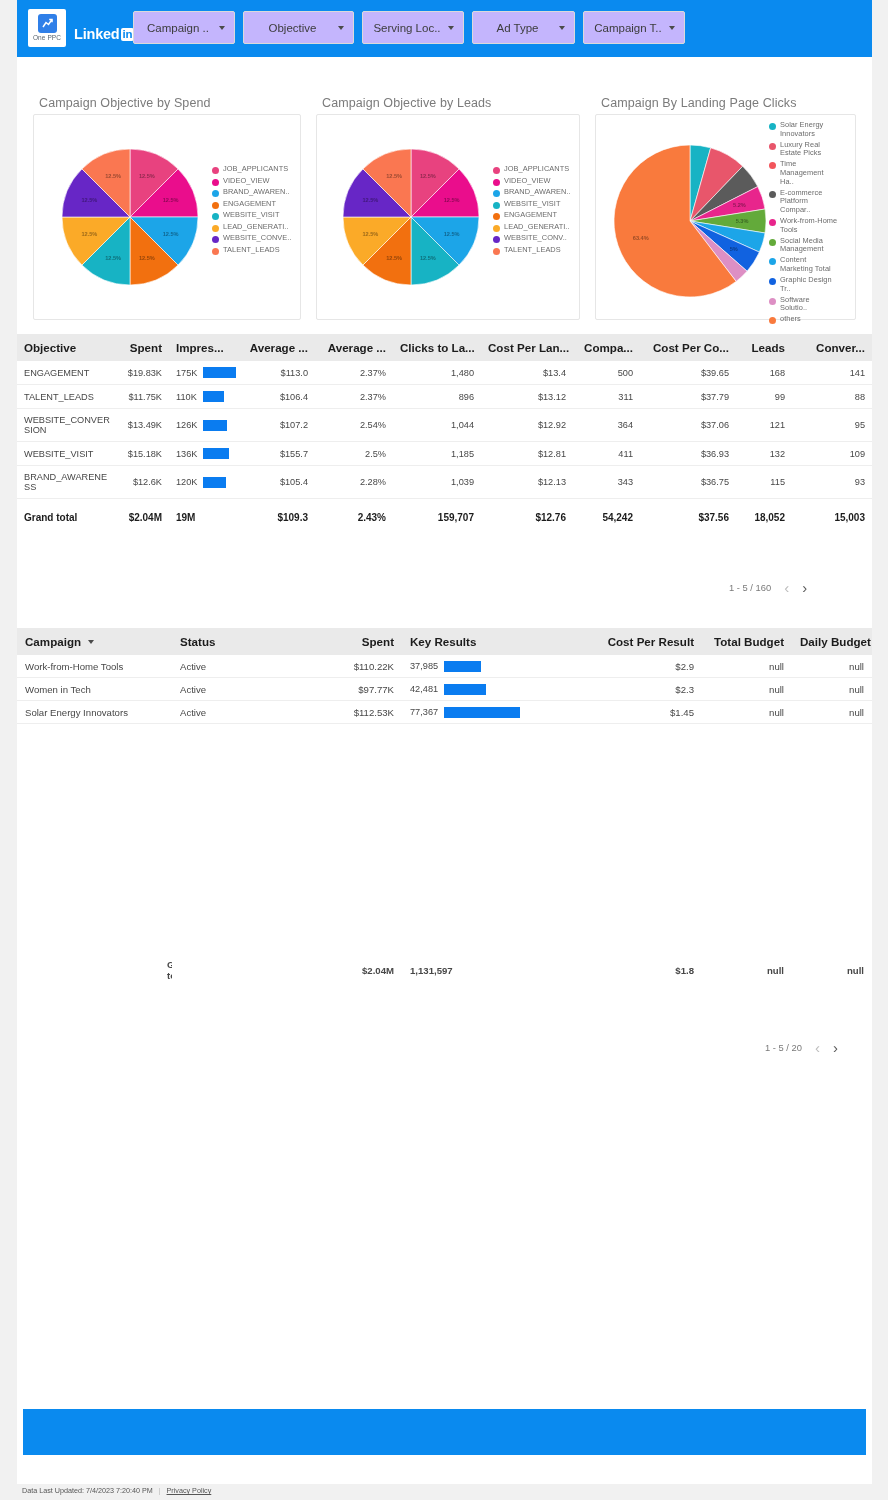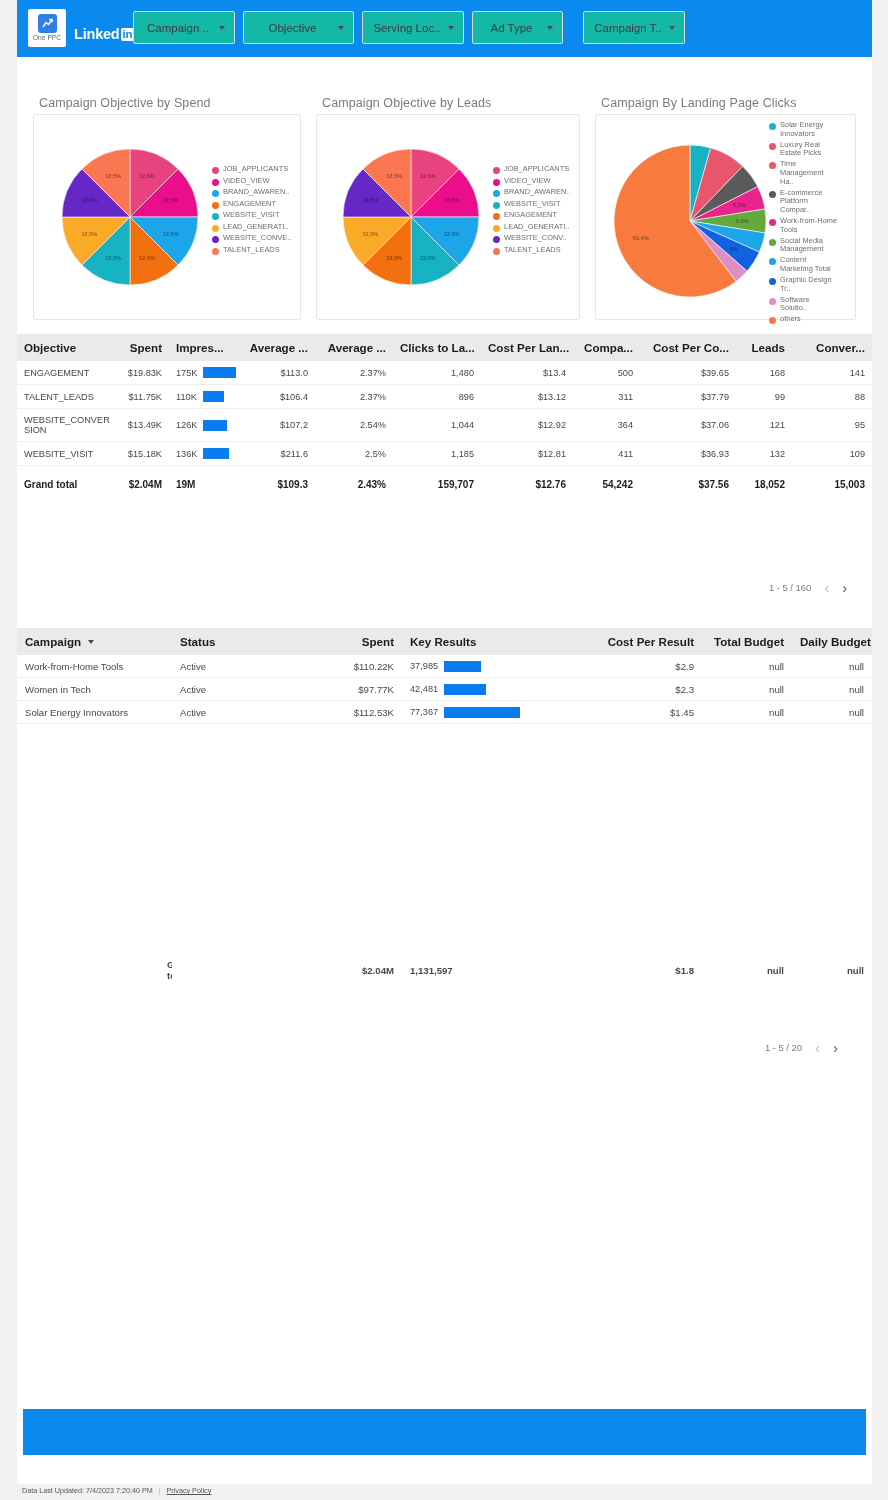--- a/index.html
+++ b/index.html
@@ -44,21 +44,21 @@
     margin-top: 8px;
   }
   .brand .in-badge {
     display: inline-block; background: #ffffff; color: #0a8aef;
     border-radius: 2px; font-size: 11.5px; font-weight: bold;
     padding: 0 2px; margin-left: 1px; vertical-align: 1px;
     line-height: 13px;
   }
   .filter {
     position: absolute; top: 11px; height: 33px;
-    background: #14b8a6; border: 1px solid #dadada;
+    background: #c4b5fd; border: 1px solid #dadada;
     border-radius: 2px;
     display: flex; align-items: center; justify-content: space-between;
     padding: 0 9px 0 0;
   }
   .filter .f-label {
     flex: 1; text-align: center;
     font-size: 11.5px; color: #3c3c3c;
     white-space: nowrap; overflow: hidden;
     padding-left: 9px;
   }
@@ -173,21 +173,21 @@
       <span class="caret"></span>
     </div>
     <div class="filter" style="left:226px; width:111px;">
       <span class="f-label">Objective</span>
       <span class="caret"></span>
     </div>
     <div class="filter" style="left:345px; width:102px;">
       <span class="f-label">Serving Loc..</span>
       <span class="caret"></span>
     </div>
-    <div class="filter" style="left:455px; width:91px;">
+    <div class="filter" style="left:455px; width:103px;">
       <span class="f-label">Ad Type</span>
       <span class="caret"></span>
     </div>
     <div class="filter" style="left:566px; width:102px;">
       <span class="f-label">Campaign T..</span>
       <span class="caret"></span>
     </div>
   </div>
 
   <div class="chart-title" style="left:22px; top:96px;">Campaign Objective by Spend</div>
@@ -456,47 +456,65 @@
           </tr>
           <tr>
             <td class="t-left wrapcell">WEBSITE_VISIT</td>
             <td class="t-right">$15.18K</td>
             <td>
               <span class="barcell">
                 <span class="bnum">136K</span>
                 <span class="bar" style="width:25.740000000000002px"></span>
               </span>
             </td>
-            <td class="t-right">$211.6</td>
+            <td class="t-right">$155.7</td>
             <td class="t-right">2.5%</td>
             <td class="t-right">1,185</td>
             <td class="t-right">$12.81</td>
             <td class="t-right">411</td>
             <td class="t-right">$36.93</td>
             <td class="t-right">132</td>
             <td class="t-right">109</td>
+          </tr>
+          <tr>
+            <td class="t-left wrapcell">BRAND_AWARENESS</td>
+            <td class="t-right">$12.6K</td>
+            <td>
+              <span class="barcell">
+                <span class="bnum">120K</span>
+                <span class="bar" style="width:22.77px"></span>
+              </span>
+            </td>
+            <td class="t-right">$105.4</td>
+            <td class="t-right">2.28%</td>
+            <td class="t-right">1,039</td>
+            <td class="t-right">$12.13</td>
+            <td class="t-right">343</td>
+            <td class="t-right">$36.75</td>
+            <td class="t-right">115</td>
+            <td class="t-right">93</td>
           </tr>
           <tr class="gt-row">
             <td class="t-left">Grand total</td>
             <td class="t-right">$2.04M</td>
             <td class="t-left">19M</td>
             <td class="t-right">$109.3</td>
             <td class="t-right">2.43%</td>
             <td class="t-right">159,707</td>
             <td class="t-right">$12.76</td>
             <td class="t-right">54,242</td>
             <td class="t-right">$37.56</td>
             <td class="t-right">18,052</td>
             <td class="t-right">15,003</td>
           </tr>
         </tbody>
     </table>
   </div>
 
-  <div class="pager" style="left:752px; top:580px;">
+  <div class="pager" style="left:712px; top:580px;">
     <span>1 - 5 / 160</span>
     <span class="arrow dim">‹</span>
     <span class="arrow">›</span>
   </div>
 
   <div class="tbl tbl2" style="left:0; top:628px;">
     <table>
       <colgroup>
         <col style="width:155px">
           <col style="width:165px">

